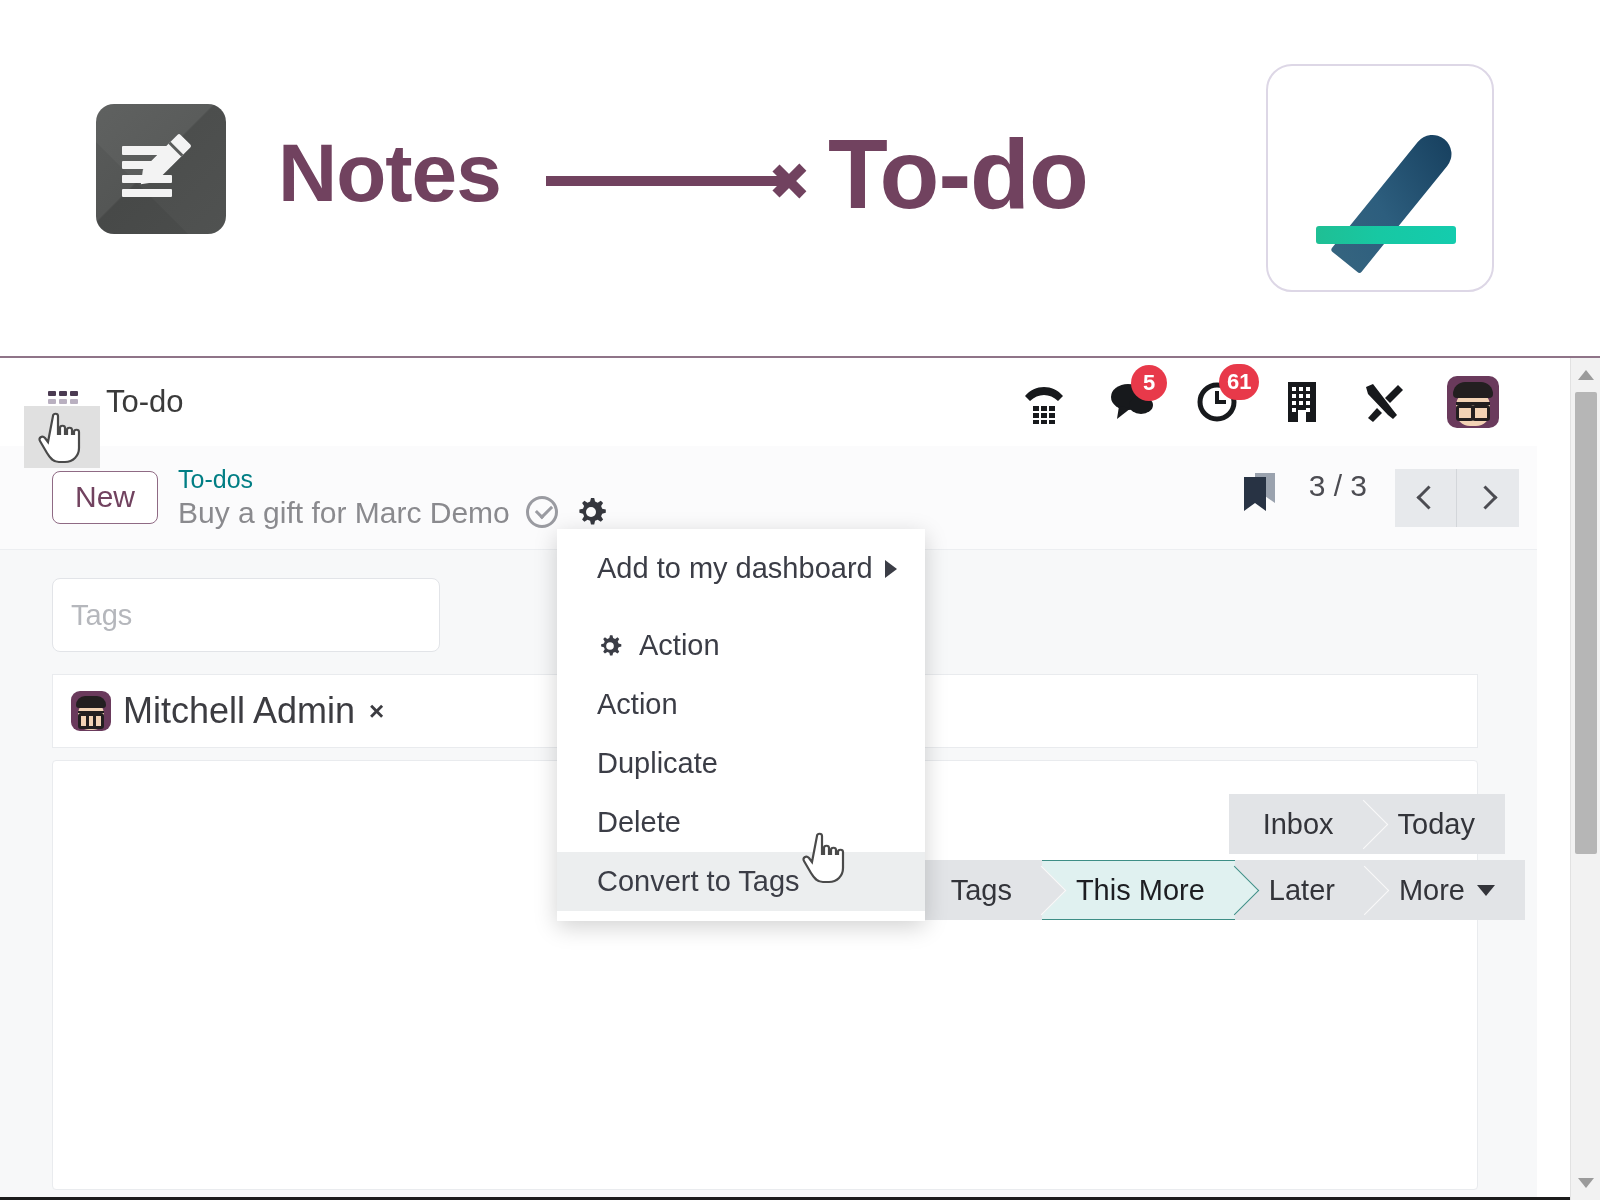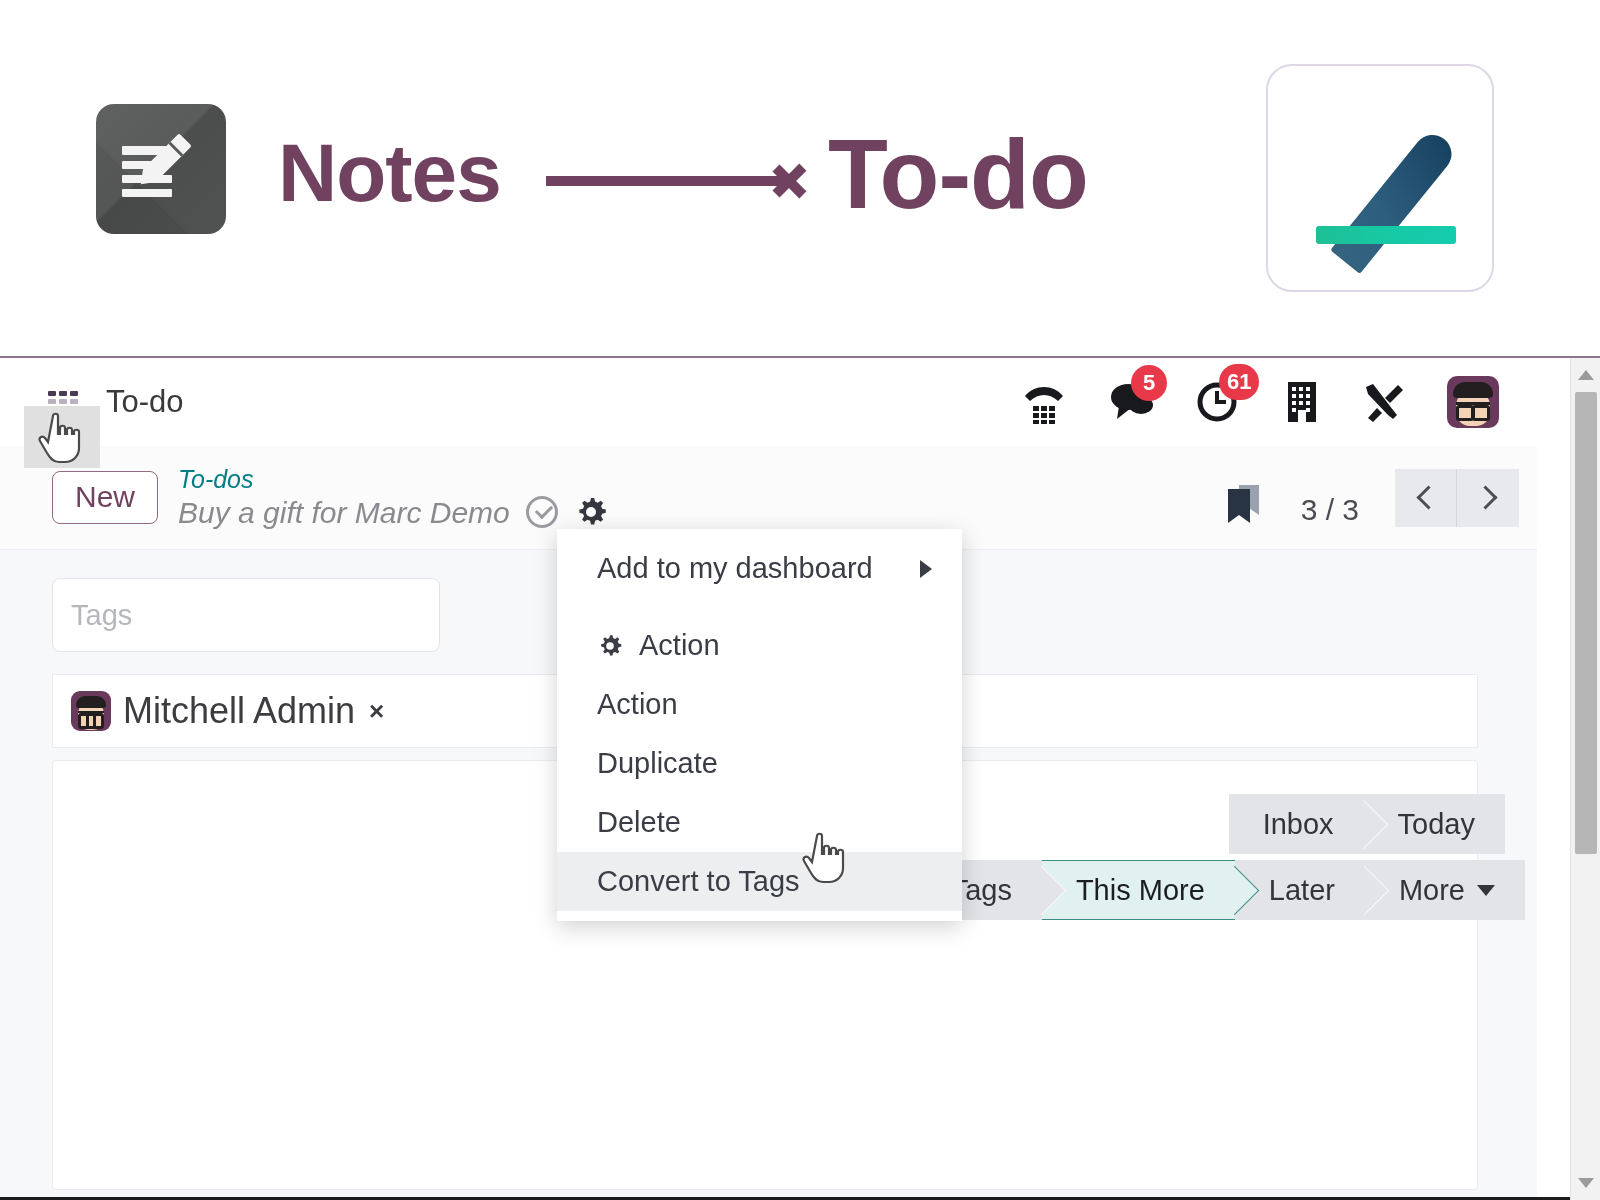--- a/index.html
+++ b/index.html
@@ -257,21 +257,21 @@
     border: 1px solid #8f6a84;
     color: #71425f;
     background: #fff;
     font-size: 30px;
     padding: 8px 22px;
     border-radius: 8px;
     cursor: pointer;
     font-family: inherit;
     line-height: 1.15;
   }
-  .bc { margin-left: 20px; line-height: 1.18; font-style: italic; }
+  .bc { margin-left: 20px; line-height: 1.18; }
   .bc-parent {
     color: #017e84;
     font-size: 25px;
     cursor: pointer;
     display: inline-block;
   }
   .bc-row { display: flex; align-items: center; gap: 16px; }
   .bc-current {
     color: #8a8a8e;
     font-size: 30px;
@@ -295,22 +295,22 @@
   }
   .gear-btn {
     background: none; border: 0;
     cursor: pointer;
     line-height: 0;
     padding: 0;
   }
   .cp-right {
     margin-left: auto;
     display: flex;
-    align-items: flex-end;
-    gap: 36px;
+    align-items: flex-start;
+    gap: 28px;
   }
   .pager-count {
     font-size: 30px;
     color: #4c4c52;
     white-space: nowrap;
   }
   .pager-btns { display: flex; }
   .pager-btn {
     width: 62px; height: 58px;
     background: #e7e9ec;
@@ -428,21 +428,21 @@
     width: 0; height: 0;
     border-left: 9px solid transparent;
     border-right: 9px solid transparent;
     border-top: 11px solid #33343a;
   }
 
   
   .menu {
     position: absolute;
     left: 557px; top: 171px;
-    width: 405px;
+    width: 368px;
     background: #ffffff;
     box-shadow: 0 6px 22px rgba(0,0,0,.18);
     padding: 10px 0;
     z-index: 50;
   }
   .menu-item {
     font-size: 29px;
     color: #3b3d46;
     padding: 13px 30px 13px 40px;
     cursor: pointer;

